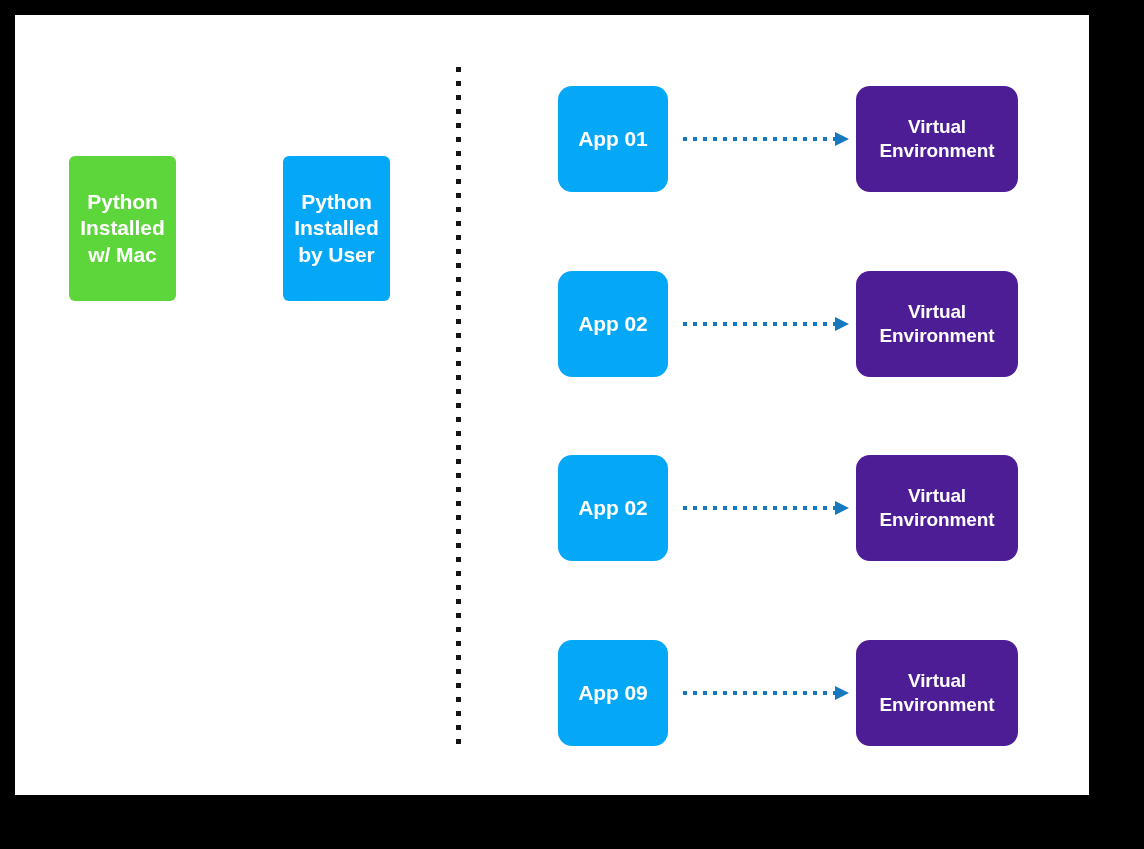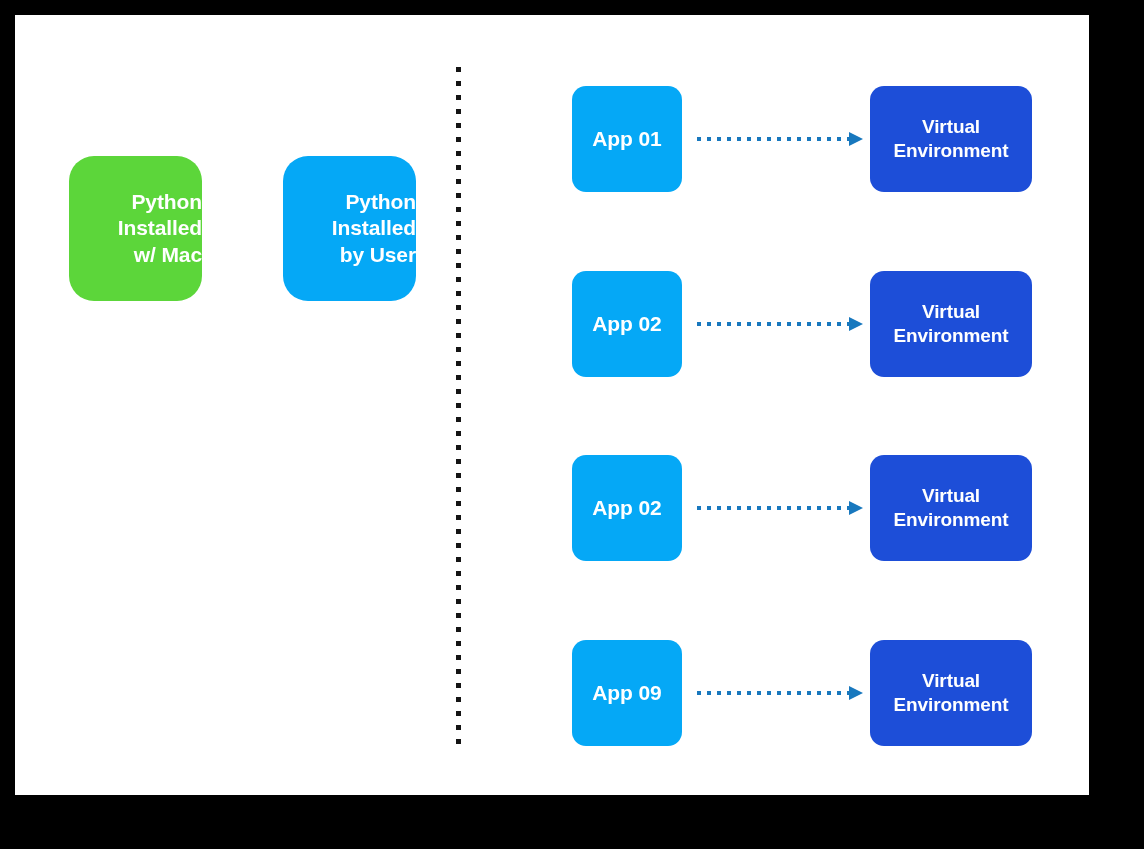--- a/index.html
+++ b/index.html
@@ -45,65 +45,64 @@
     width: 100%;
   }
   .node .lines span {
     display: block;
     white-space: nowrap;
   }
 
   
   .install-node {
     font-size: 21px;
-    width: 133px;
+    width: 107px;
     height: 145px;
-    border-radius: 25px;
-    text-align: right;
+    border-radius: 6px;
   }
   #node-python-mac  { left: 54px;  top: 141px; background: #5CD63A; }
   #node-python-user { left: 268px; top: 141px; background: #05A8F6; }
 
   
   #divider {
     position: absolute;
     left: 441px;
     top: 52px;
     width: 5px;
     height: 678px;
     background-image: linear-gradient(to bottom, #141414 0px, #141414 5px, rgba(0,0,0,0) 5px, rgba(0,0,0,0) 14px);
     background-size: 5px 14px;
     background-repeat: repeat-y;
   }
 
   
   .row {
     position: absolute;
-    left: 14px;
+    left: 0;
     width: 100%;
     height: 106px;
     padding-left: 39px;
   }
 
   .app-node {
     left: 543px;
     top: 0;
     width: 110px;
     height: 106px;
     font-size: 21px;
     background: #05A8F6;
   }
 
   .venv-node {
     left: 841px;
     top: 0;
     width: 162px;
     height: 106px;
     font-size: 19px;
-    background: #1d4ed8;
+    background: #4c1d95;
   }
 
   
   .connector {
     position: absolute;
     left: 668px;
     top: 46px;
     width: 173px;
     height: 14px;
   }

